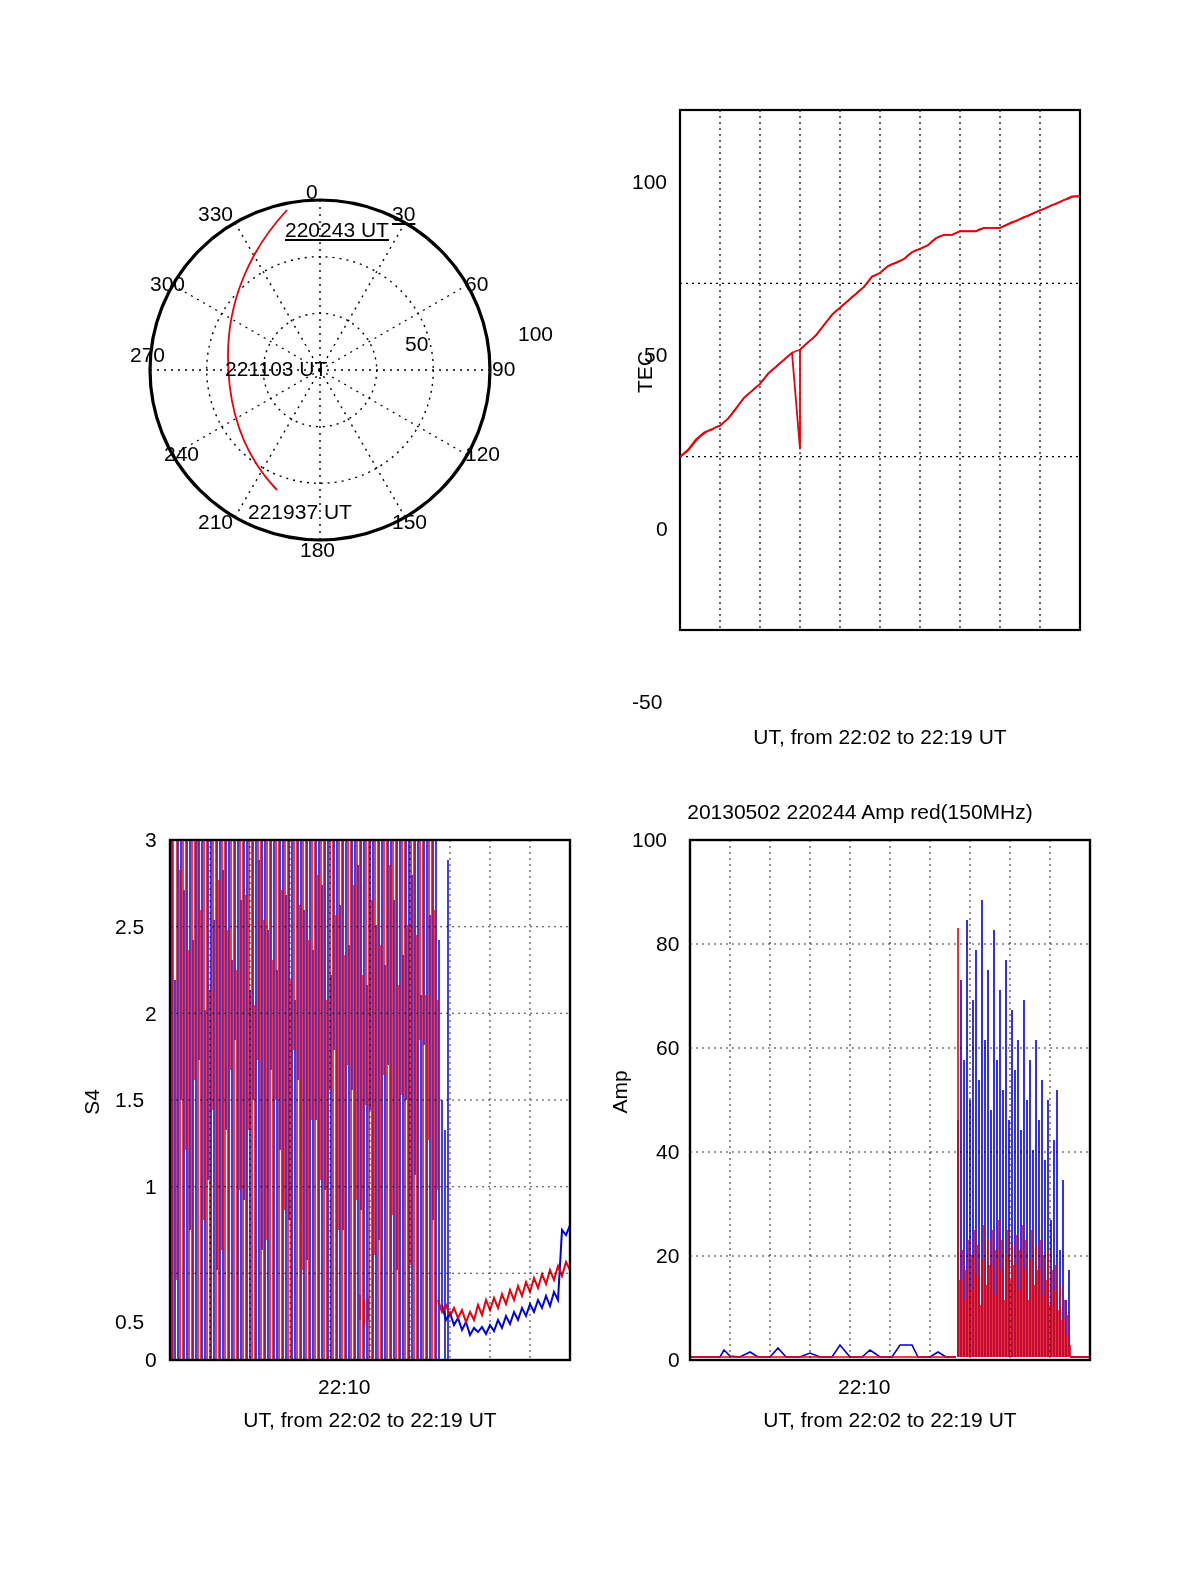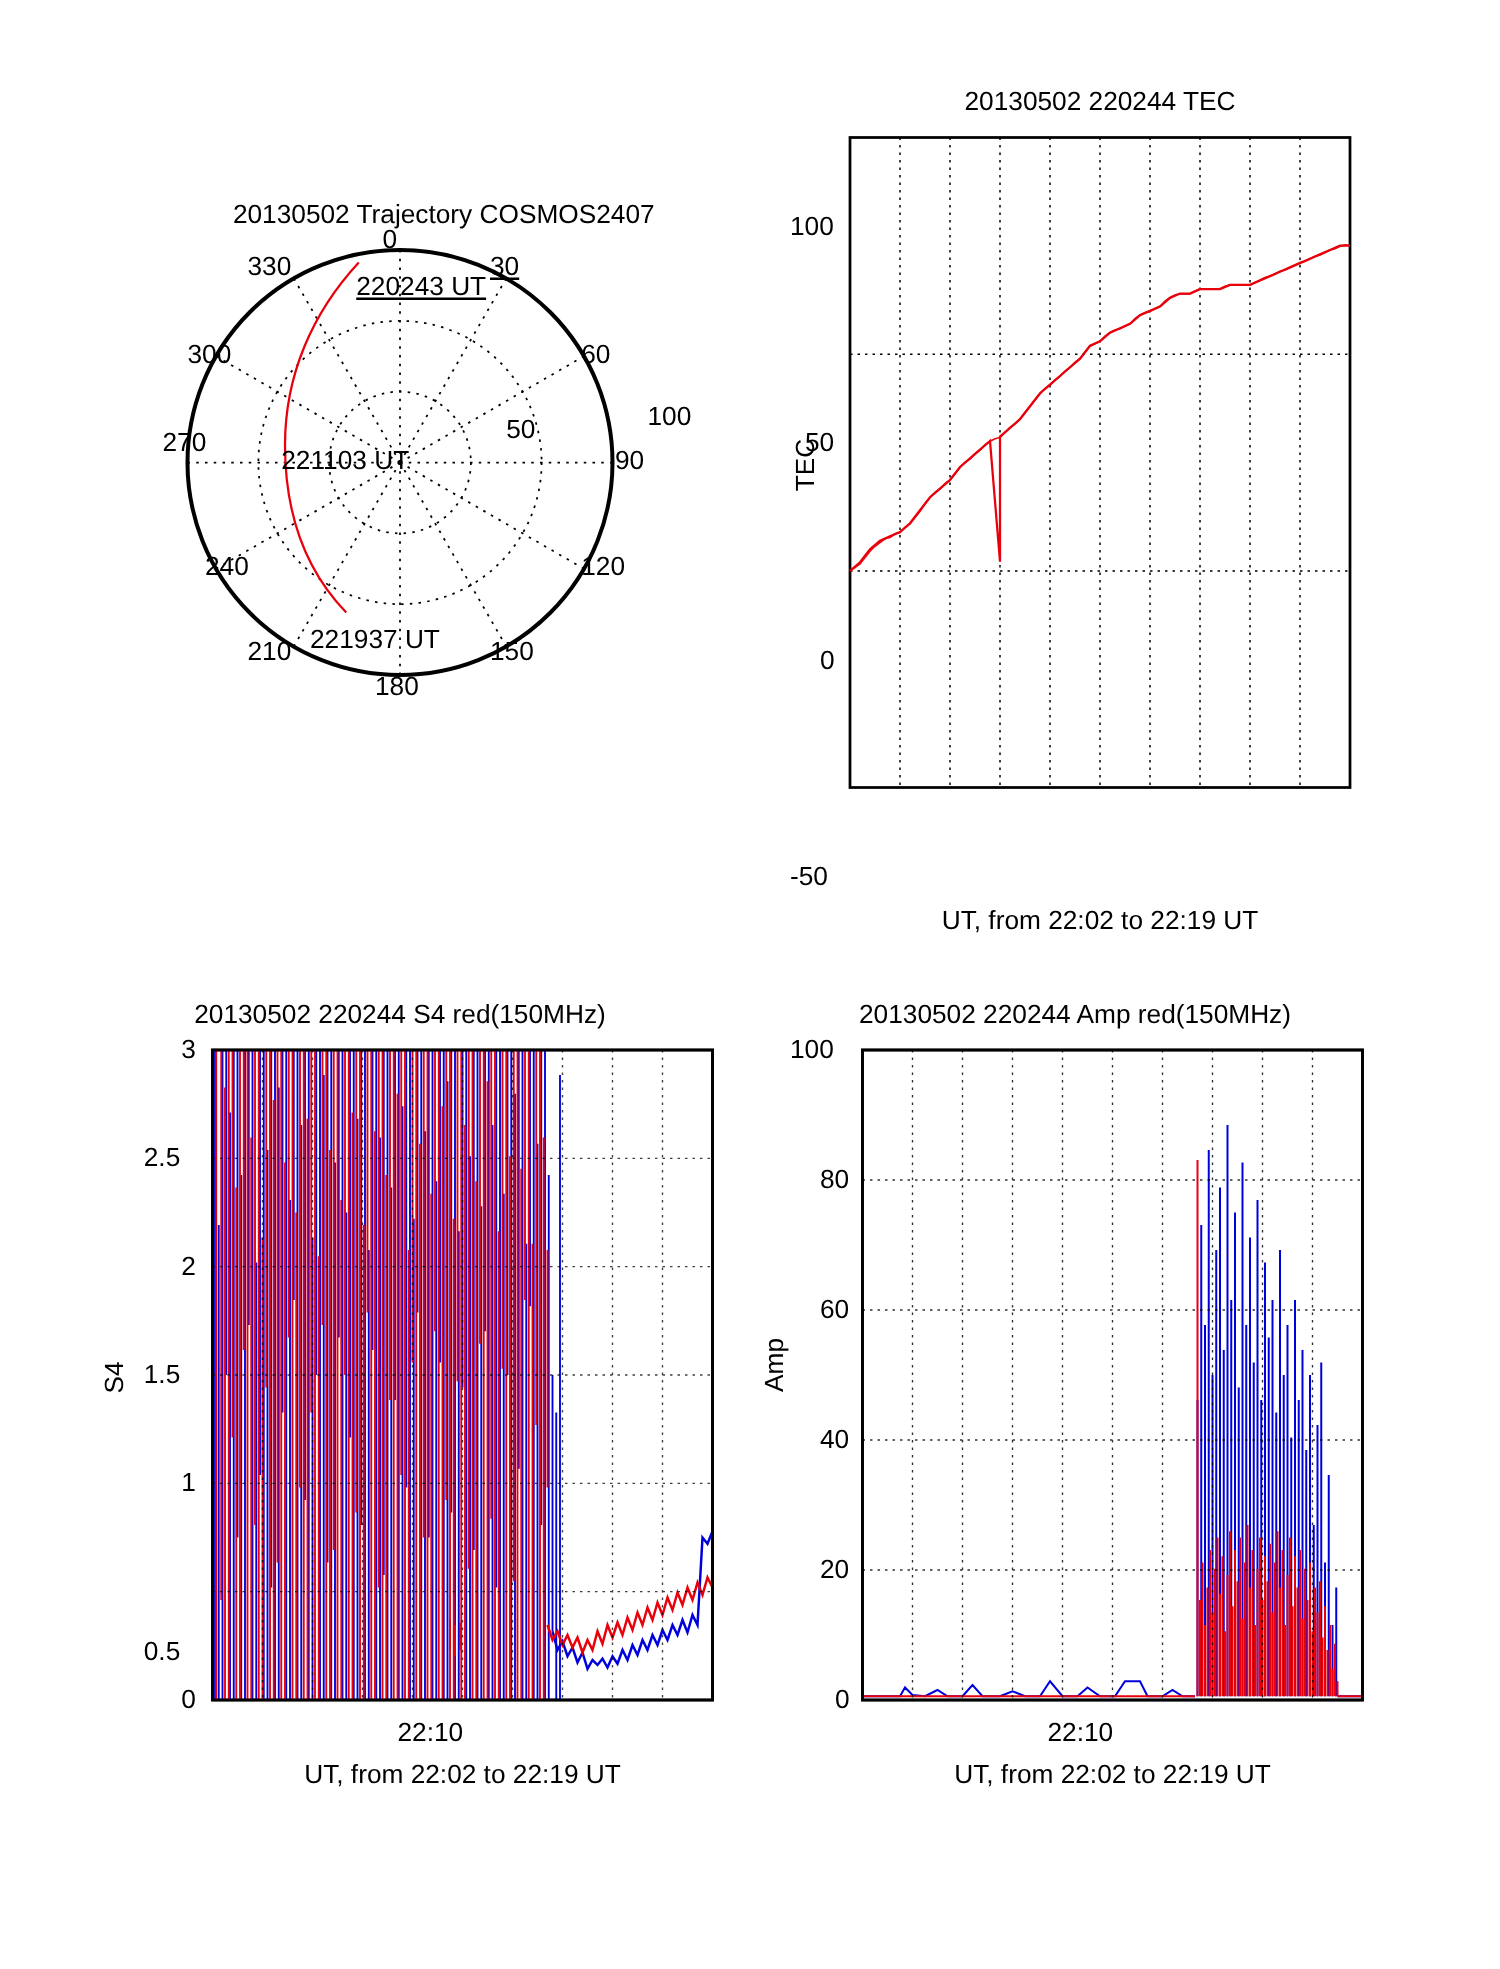--- a/index.html
+++ b/index.html
@@ -51,21 +51,20 @@
   
   #s4-panel { left: 60px; top: 800px; width: 520px; height: 660px; }
 
   
   #amp-panel { left: 600px; top: 800px; width: 520px; height: 660px; }
 </style>
 </head>
 <body>
 
 <div class="panel" id="polar-panel">
-  <div class="title" id="polar-title">20130502 Trajectory COSMOS2407</div>
   <svg width="470" height="440" viewBox="0 0 470 440">
     <defs></defs>
 
     <g stroke="#000000" stroke-width="1.4" stroke-dasharray="2,5" fill="none">
       <line x1="200" y1="210" x2="200" y2="40"></line>
       <line x1="200" y1="210" x2="285" y2="62.7"></line>
       <line x1="200" y1="210" x2="347.2" y2="125"></line>
       <line x1="200" y1="210" x2="370" y2="210"></line>
       <line x1="200" y1="210" x2="347.2" y2="295"></line>
       <line x1="200" y1="210" x2="285" y2="357.2"></line>
@@ -102,21 +101,20 @@
 
   <div class="tick-label" style="left:285px; top:172px;">50</div>
   <div class="tick-label" style="left:398px; top:162px;">100</div>
 
   <div class="tick-label" style="left:165px; top:58px;text-decoration:underline;">220243 UT</div>
   <div class="tick-label" style="left:105px; top:197px;">221103 UT</div>
   <div class="tick-label" style="left:128px; top:340px;">221937 UT</div>
 </div>
 
 <div class="panel" id="tec-panel">
-  <div class="title" style="left:0px; top:0px; width:520px;">20130502 220244 TEC</div>
 
   <svg width="520" height="620" viewBox="0 0 520 620">
 
     <rect x="60" y="40" width="400" height="520" fill="#ffffff" stroke="#000000" stroke-width="2.2"></rect>
 
     <g stroke="#000000" stroke-width="1.2" stroke-dasharray="2,4">
       <line x1="100" y1="40" x2="100" y2="560"></line>
       <line x1="140" y1="40" x2="140" y2="560"></line>
       <line x1="180" y1="40" x2="180" y2="560"></line>
       <line x1="220" y1="40" x2="220" y2="560"></line>
@@ -140,21 +138,20 @@
   <div class="tick-label" style="left:12px;  top:100px;">100</div>
   <div class="tick-label" style="left:24px;  top:273px;">50</div>
   <div class="tick-label" style="left:36px;  top:447px;">0</div>
   <div class="tick-label" style="left:12px;  top:620px;">-50</div>
 
   <div class="axis-label rot-label" style="left:-35px; top:290px; width:120px; text-align:center;">TEC</div>
   <div class="axis-label" style="left:60px; top:655px; width:400px; text-align:center;">UT, from 22:02 to 22:19 UT</div>
 </div>
 
 <div class="panel" id="s4-panel">
-  <div class="title" style="left:0px; top:0px; width:520px;">20130502 220244 S4 red(150MHz)</div>
 
   <svg width="520" height="620" viewBox="0 0 520 620">
 
     <rect x="110" y="40" width="400" height="520" fill="#ffffff" stroke="#000000" stroke-width="2.2"></rect>
     <clipPath id="s4clip">
         <rect x="110" y="40" width="400" height="520"></rect>
       </clipPath>
 
     <g clip-path="url(#s4clip)">
 

